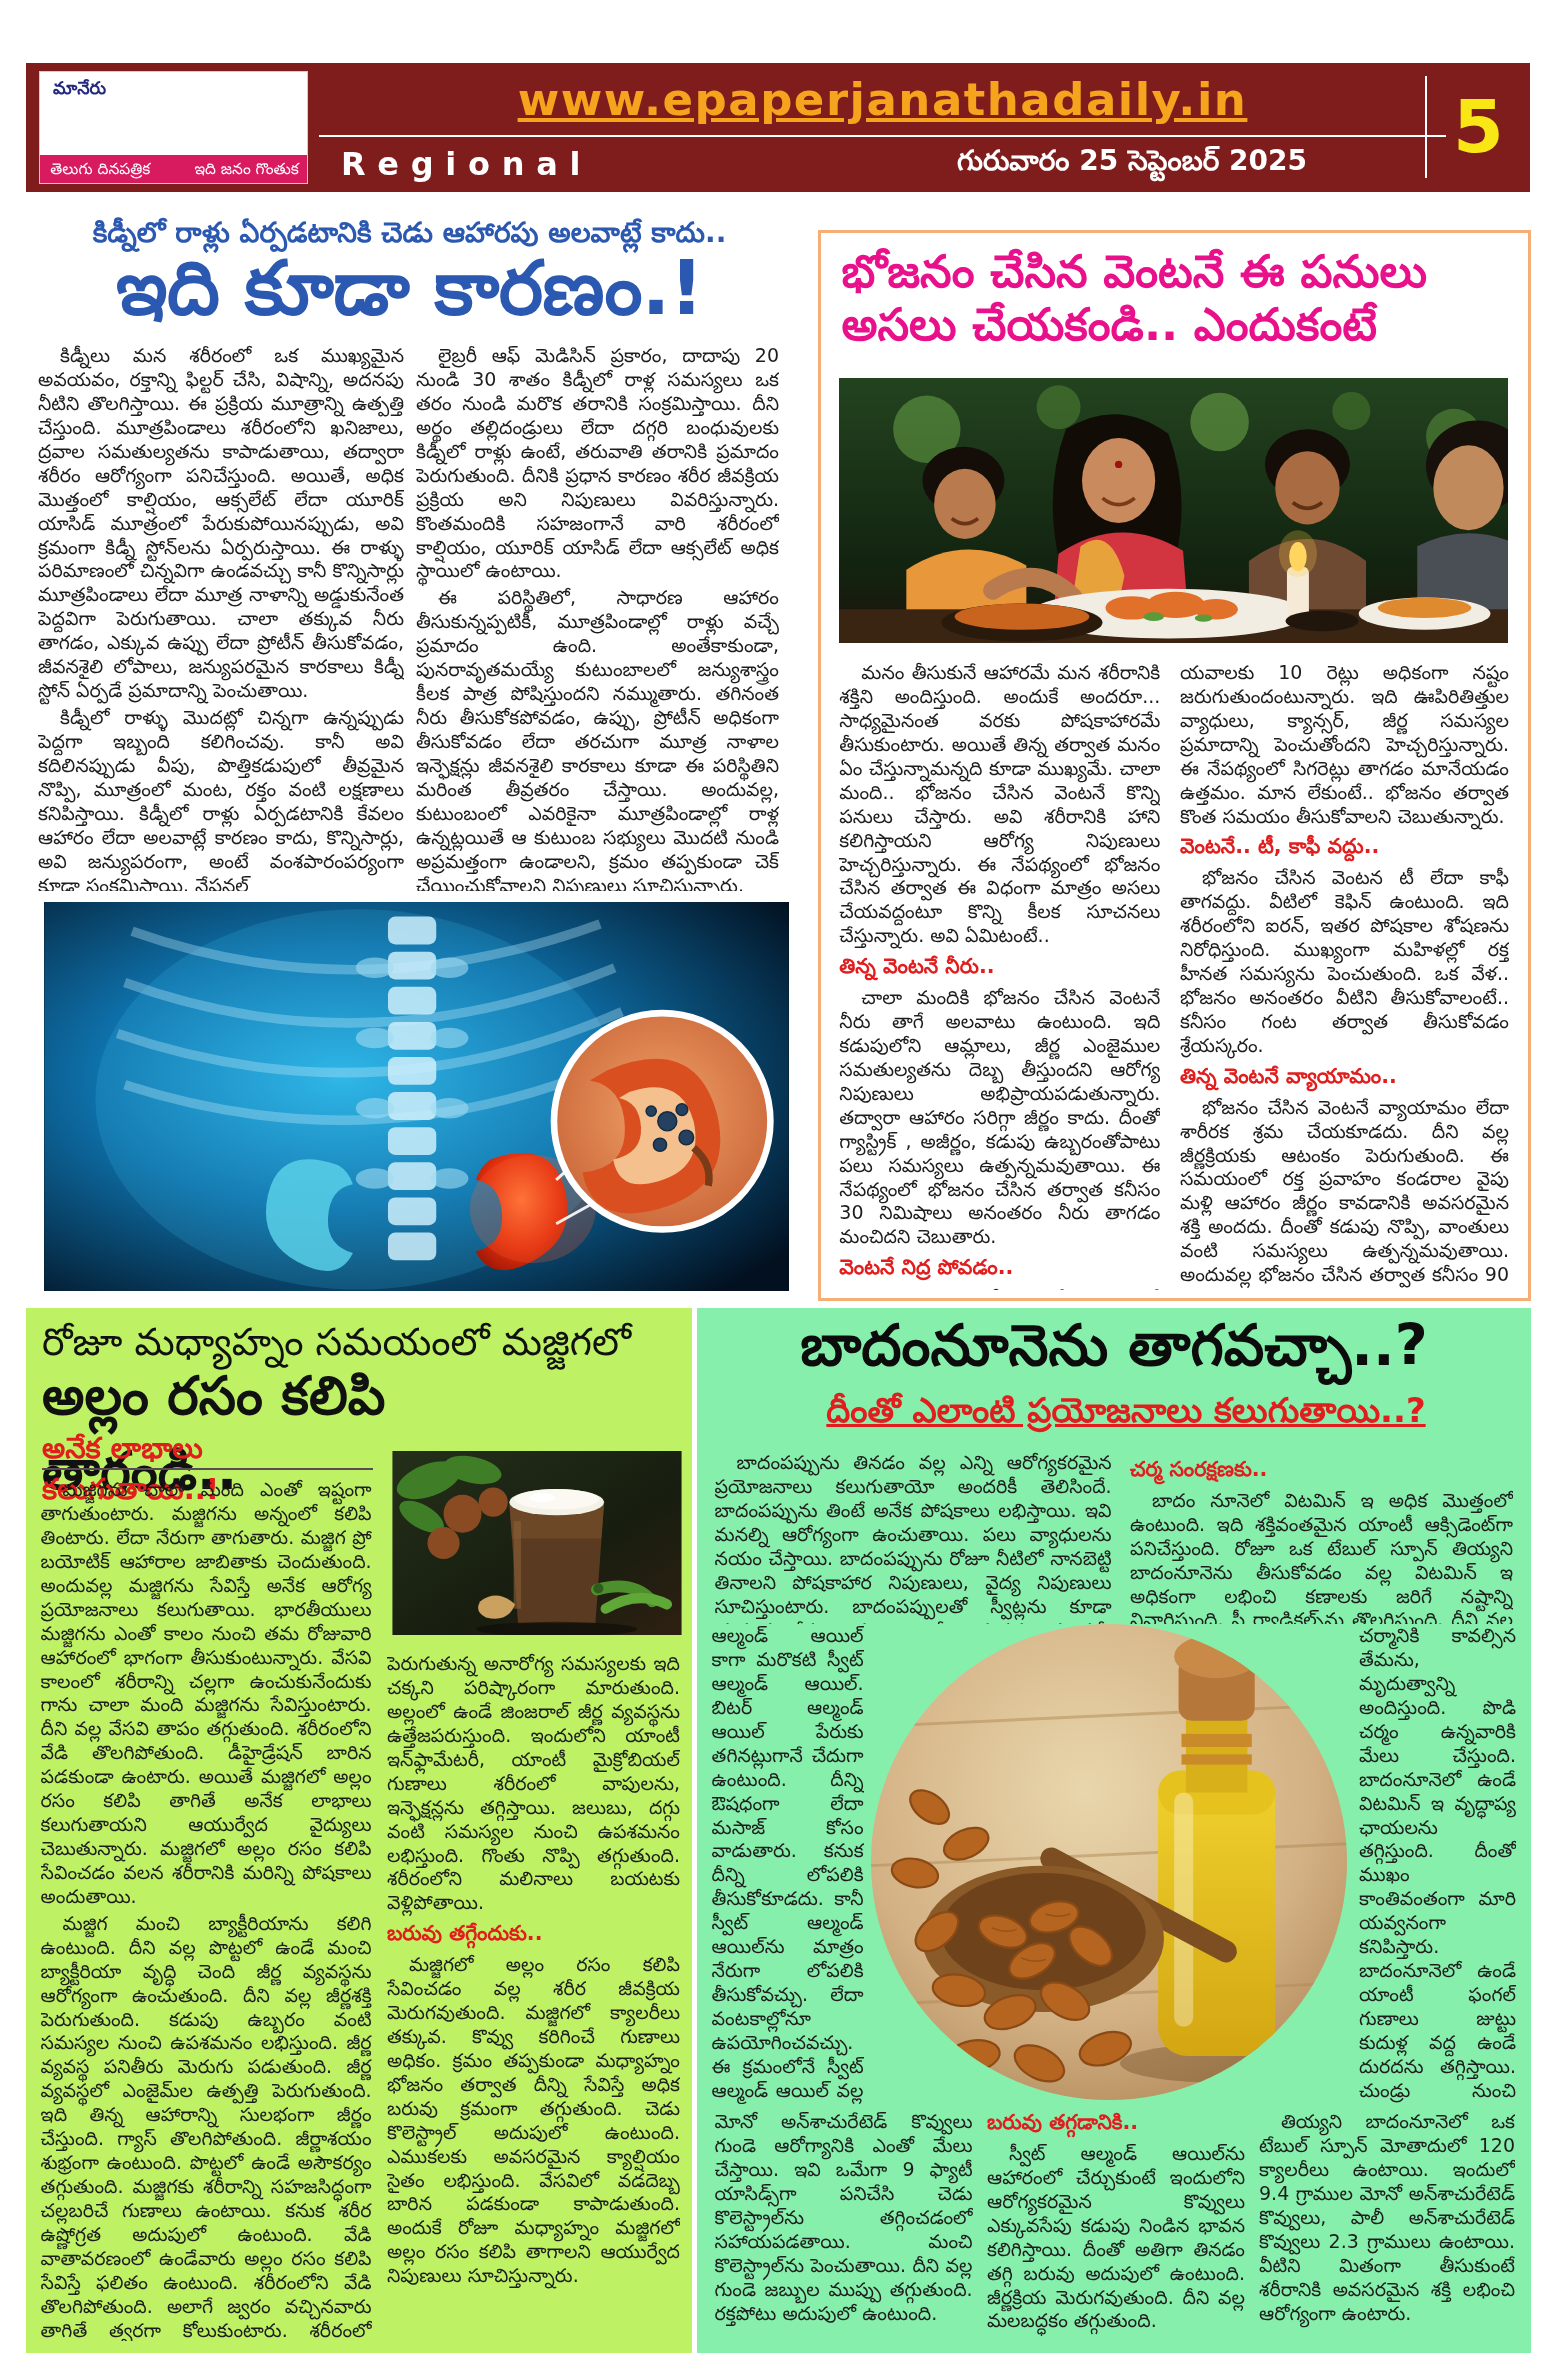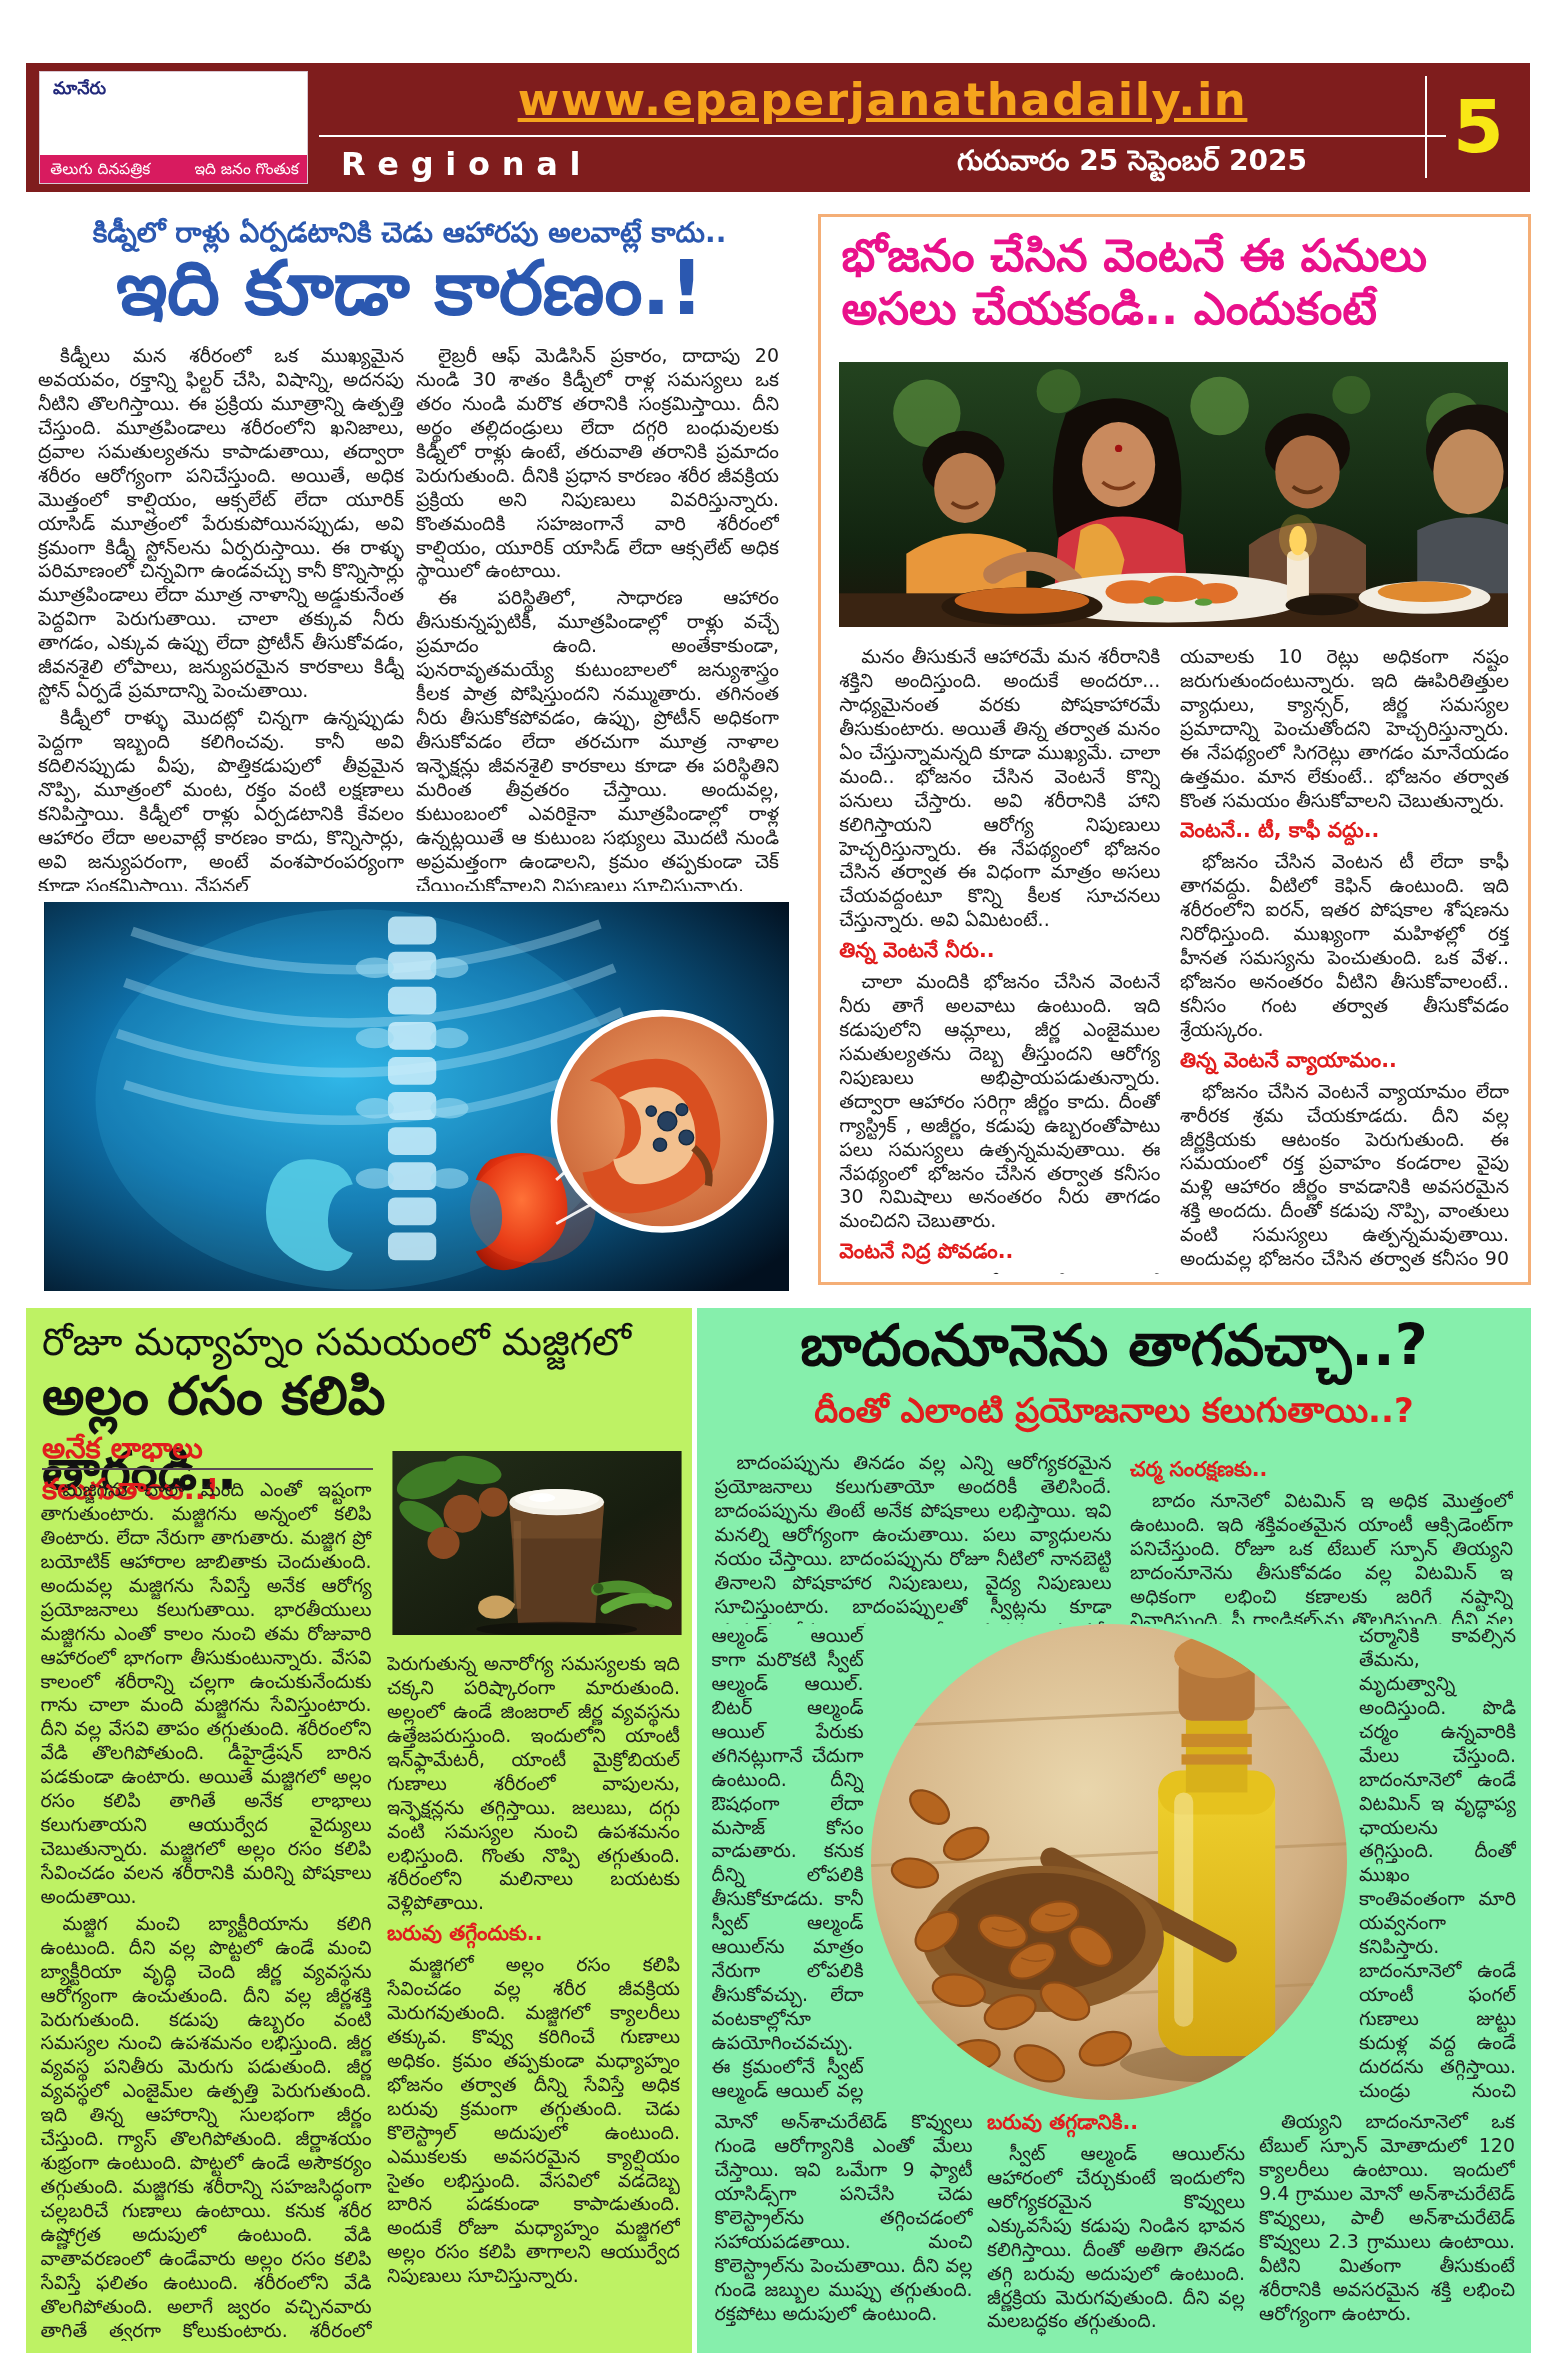--- a/index.html
+++ b/index.html
@@ -38,41 +38,41 @@
   
   .kid-kicker{left:29px;top:216px;width:761px;text-align:center;font-size:28px;font-weight:bold;
               color:#2b58b0;}
   .kid-headline{left:29px;top:247px;width:761px;text-align:center;font-size:75px;line-height:82px;
                 font-weight:900;color:#2b58b0;letter-spacing:-0.7px;}
   .kid-col1{left:38px;top:344px;width:366px;height:547px;}
   .kid-col2{left:416px;top:344px;width:363px;height:547px;}
   .kid-img{left:44px;top:902px;width:745px;height:389px;background:#03131f;overflow:hidden;}
 
   
-  .meal-box{left:818px;top:214px;width:713px;height:1071px;border:3.7px solid #f4ae76;background:#fff;}
+  .meal-box{left:818px;top:230px;width:713px;height:1071px;border:3.7px solid #f4ae76;background:#fff;}
   .meal-headline{left:20.5px;top:11.7px;width:666px;font-size:45px;line-height:53px;font-weight:900;
                  color:#e9118b;}
   .meal-photo{left:18.3px;top:145px;width:669px;height:265px;overflow:hidden;}
   .meal-col1{left:18.3px;top:428px;width:321px;height:629px;}
   .meal-col2{left:359px;top:428px;width:329px;height:629px;}
 
   
   .bm-box{left:26px;top:1308px;width:666px;height:1045px;background:#bef264;}
   .bm-h1{left:16px;top:11.7px;width:634px;font-size:38px;font-weight:500;color:#111;}
   .bm-h2{left:16px;top:57px;width:454px;font-size:53px;font-weight:900;color:#111;}
   .bm-sub{left:16px;top:123px;width:344px;font-size:29px;font-weight:bold;color:#e11d1d;}
   .bm-subline{left:16px;top:160px;width:331px;height:1.5px;background:#5a4a55;}
   .bm-photo{left:366px;top:143px;width:290px;height:184px;overflow:hidden;}
   .bm-col1{left:14.6px;top:170px;width:331px;height:863px;}
   .bm-col2{left:361px;top:344px;width:293px;height:688px;}
 
   
   .al-box{left:697px;top:1308px;width:834px;height:1045px;background:#86efac;}
   .al-headline{left:0;top:4.4px;width:834px;text-align:center;font-size:57px;font-weight:900;color:#0c0c0c;}
-  .al-sub{left:0;top:82px;width:834px;text-align:center;font-size:34px;font-weight:bold;color:#e11d1d;}
+  .al-sub{left:12px;top:82px;width:834px;text-align:center;font-size:34px;font-weight:bold;color:#e11d1d;text-decoration:underline;}
   .al-topA{left:17.6px;top:143px;width:397px;height:173px;}
   .al-topB{left:433px;top:143px;width:383px;height:173px;}
   .al-midA{left:14.6px;top:316px;width:152px;height:480px;}
   .al-circle{left:174px;top:316px;width:476px;height:476px;border-radius:50%;overflow:hidden;}
   .al-midB{left:662px;top:316px;width:157px;height:480px;}
   .al-b1{left:17.6px;top:802px;width:258px;height:236px;}
   .al-b2{left:290px;top:802px;width:258px;height:236px;}
   .al-b3{left:562px;top:802px;width:256px;height:236px;}
 </style>
 </head>

